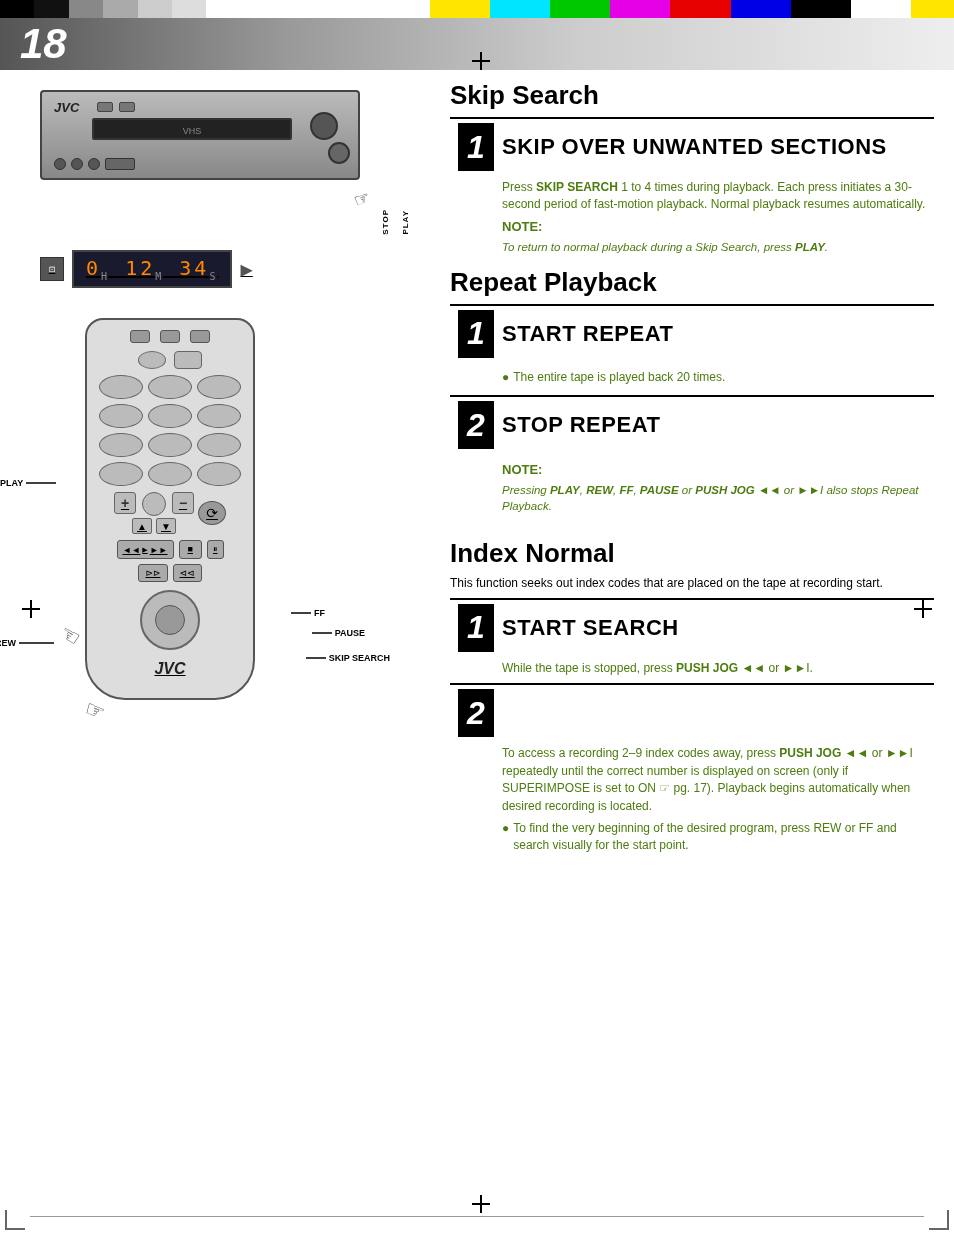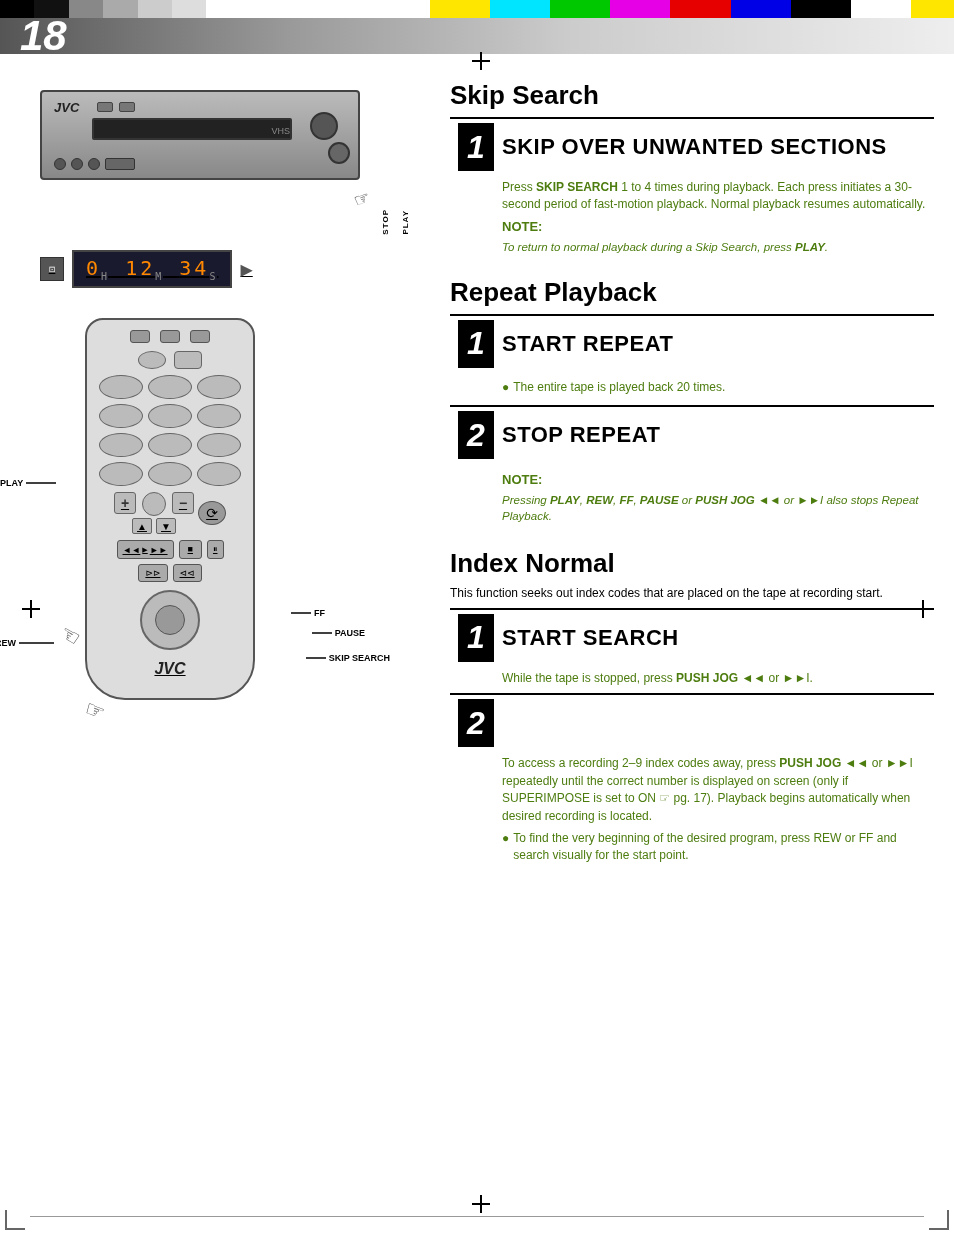--- a/index.html
+++ b/index.html
@@ -24,21 +24,21 @@
     .color-segment {
       height: 100%;
     }
 
     
     .page-header {
       position: absolute;
       top: 18px;
       left: 0;
       right: 0;
-      height: 36px;
+      height: 52px;
       background: linear-gradient(to right, #555 0%, #999 30%, #ccc 60%, #eee 100%);
       display: flex;
       align-items: center;
       padding: 0 20px;
     }
     .page-number {
       font-size: 42px;
       font-weight: bold;
       font-style: italic;
       color: #fff;
@@ -279,21 +279,21 @@
   <div style="position:relative; margin-top:10px;">
     <div class="vcr-unit">
       <div class="vcr-brand">JVC</div>
 
       <div style="position:absolute;top:10px;left:55px;display:flex;gap:6px;">
         <div style="width:16px;height:10px;background:#777;border:1px solid #444;border-radius:2px;"></div>
         <div style="width:16px;height:10px;background:#777;border:1px solid #444;border-radius:2px;"></div>
       </div>
 
       <div style="position:absolute;top:26px;left:50px;width:200px;height:22px;background:#222;border:2px solid #333;border-radius:2px;">
-        <div style="color:#888;font-size:9px;text-align:right;line-height:22px;">VHS</div>
+        <div style="color:#888;font-size:9px;text-align:center;line-height:22px;">VHS</div>
       </div>
       <div class="vcr-knob"></div>
 
       <div style="position:absolute;bottom:8px;left:12px;display:flex;gap:5px;">
         <div style="width:12px;height:12px;border-radius:50%;background:#555;border:1px solid #333;"></div>
         <div style="width:12px;height:12px;border-radius:50%;background:#555;border:1px solid #333;"></div>
         <div style="width:12px;height:12px;border-radius:50%;background:#555;border:1px solid #333;"></div>
         <div style="width:30px;height:12px;background:#666;border:1px solid #333;border-radius:2px;"></div>
       </div>
 
@@ -439,21 +439,21 @@
       <div class="step-number">1</div>
       <div class="feature-title">SKIP OVER UNWANTED SECTIONS</div>
     </div>
     <div class="feature-body">
       <p>Press <b>SKIP SEARCH</b> 1 to 4 times during playback. Each press initiates a 30-second period of fast-motion playback. Normal playback resumes automatically.</p>
       <p class="note-heading">NOTE:</p>
       <p class="note-text">To return to normal playback during a Skip Search, press <i><b>PLAY</b></i>.</p>
     </div>
   </div>
 
-  <div class="section-heading" style="margin-top:16px;">Repeat Playback</div>
+  <div class="section-heading" style="margin-top:6px;">Repeat Playback</div>
 
   <div class="feature-block">
     <div class="feature-header">
       <div class="step-number">1</div>
       <div class="feature-title">START REPEAT</div>
     </div>
     <div class="feature-body">
       <div class="bullet-item">
         <span class="bullet-dot">●</span>
         <span>The entire tape is played back 20 times.</span>

